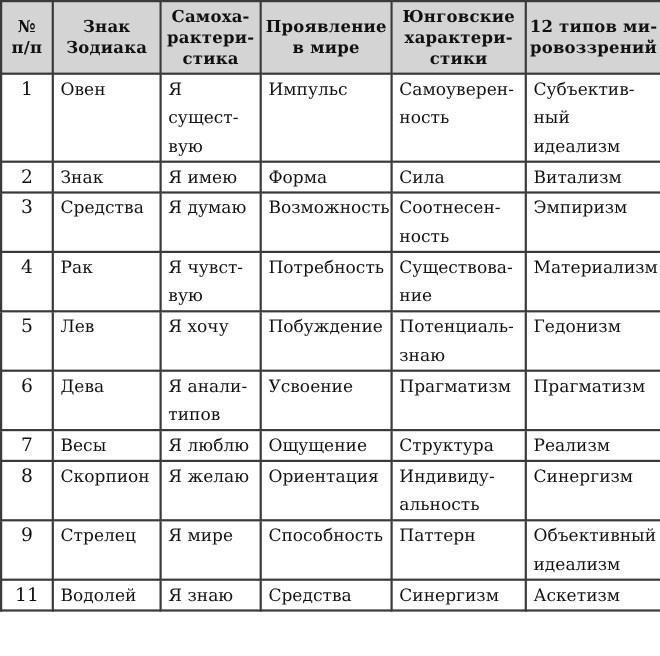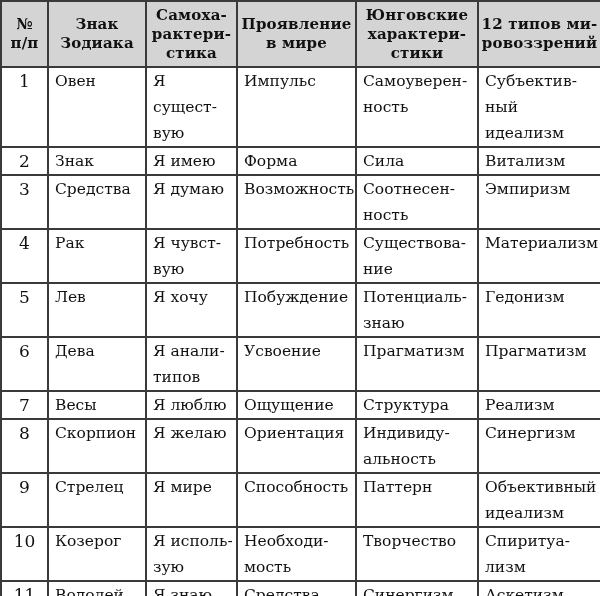--- a/index.html
+++ b/index.html
@@ -288,43 +288,20 @@
           <span class="cell-text">Способность</span>
         </td>
       <td>
           <span class="cell-text">Паттерн</span>
         </td>
       <td>
           <span class="cell-text">Объективный
 идеализм</span>
         </td>
     </tr>
-    <tr class="h2">
-      <td class="num">
-          <span class="cell-text">10</span>
-        </td>
-      <td>
-          <span class="cell-text">Козерог</span>
-        </td>
-      <td>
-          <span class="cell-text">Я исполь-
-зую</span>
-        </td>
-      <td>
-          <span class="cell-text">Необходи-
-мость</span>
-        </td>
-      <td>
-          <span class="cell-text">Творчество</span>
-        </td>
-      <td>
-          <span class="cell-text">Спиритуа-
-лизм</span>
-        </td>
-    </tr>
     <tr class="h1">
       <td class="num">
           <span class="cell-text">11</span>
         </td>
       <td>
           <span class="cell-text">Водолей</span>
         </td>
       <td>
           <span class="cell-text">Я знаю</span>
         </td>

